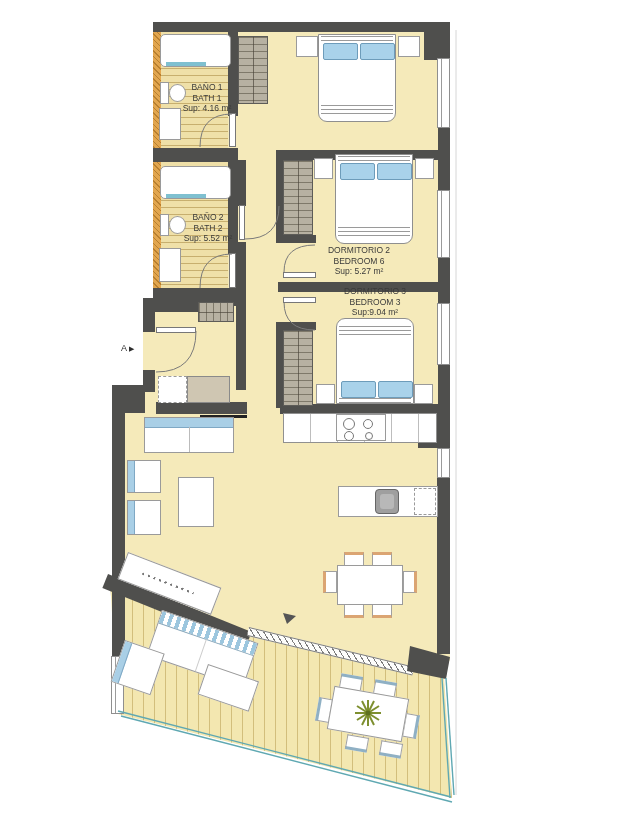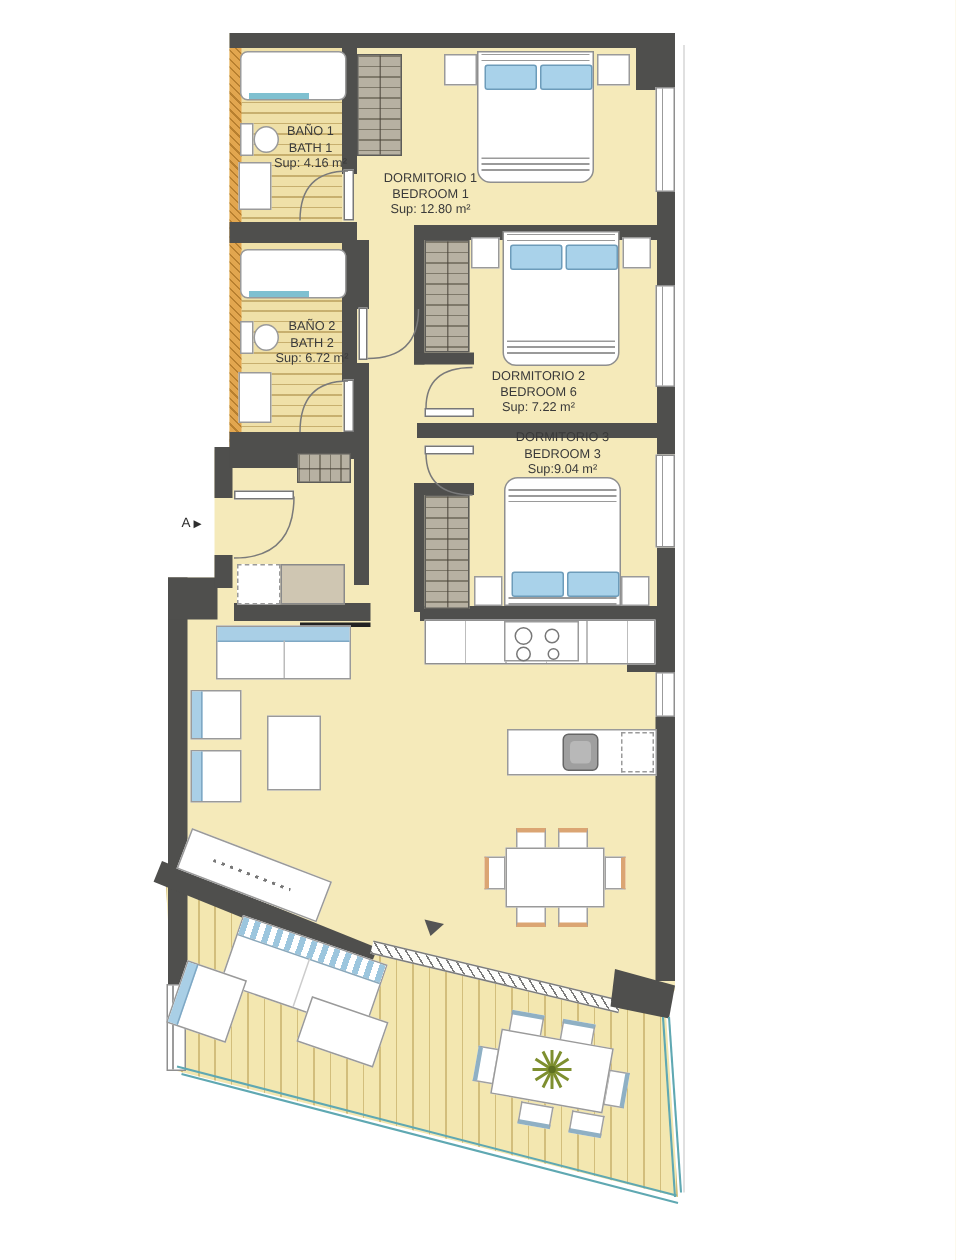--- a/index.html
+++ b/index.html
@@ -247,34 +247,29 @@
         <line x1="0" y1="0" x2="11" y2="-7"></line>
       <circle cx="0" cy="0" r="2.5" fill="#5e7020" stroke="none"></circle>
     </g>
   </svg>
 
   <div class="room-label" style="left:162px;top:82px;width:90px;">
     <div>BAÑO 1</div>
     <div>BATH 1</div>
     <div>Sup: 4.16 m²</div>
   </div>
-  <div class="room-label" style="left:217px;top:113px;width:140px;">
-    <div>DORMITORIO 1</div>
-    <div>BEDROOM 1</div>
-    <div>Sup: 12.80 m²</div>
-  </div>
   <div class="room-label" style="left:162px;top:212px;width:92px;">
     <div>BAÑO 2</div>
     <div>BATH 2</div>
-    <div>Sup: 6.72 m²</div>
+    <div>Sup: 5.52 m²</div>
   </div>
   <div class="room-label" style="left:304px;top:245px;width:110px;">
     <div>DORMITORIO 2</div>
     <div>BEDROOM 6</div>
-    <div>Sup: 7.22 m²</div>
+    <div>Sup: 5.27 m²</div>
   </div>
   <div class="room-label" style="left:320px;top:286px;width:110px;">
     <div>DORMITORIO 3</div>
     <div>BEDROOM 3</div>
     <div>Sup:9.04 m²</div>
   </div>
 
   <div class="marker" style="left:121px;top:343px;">
     <span>A</span>
     <span style="font-size:7px;">▶</span>

